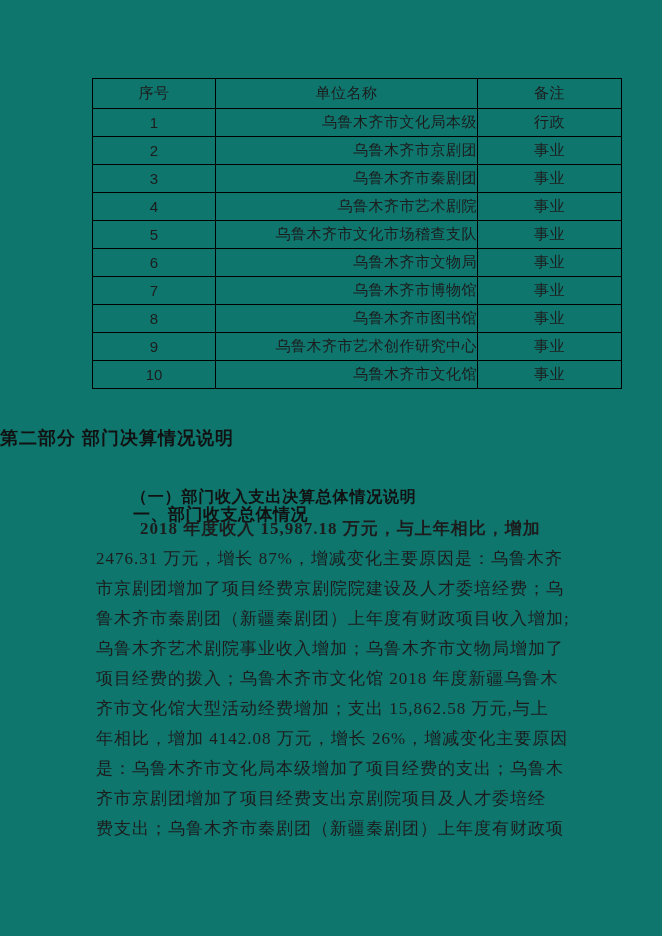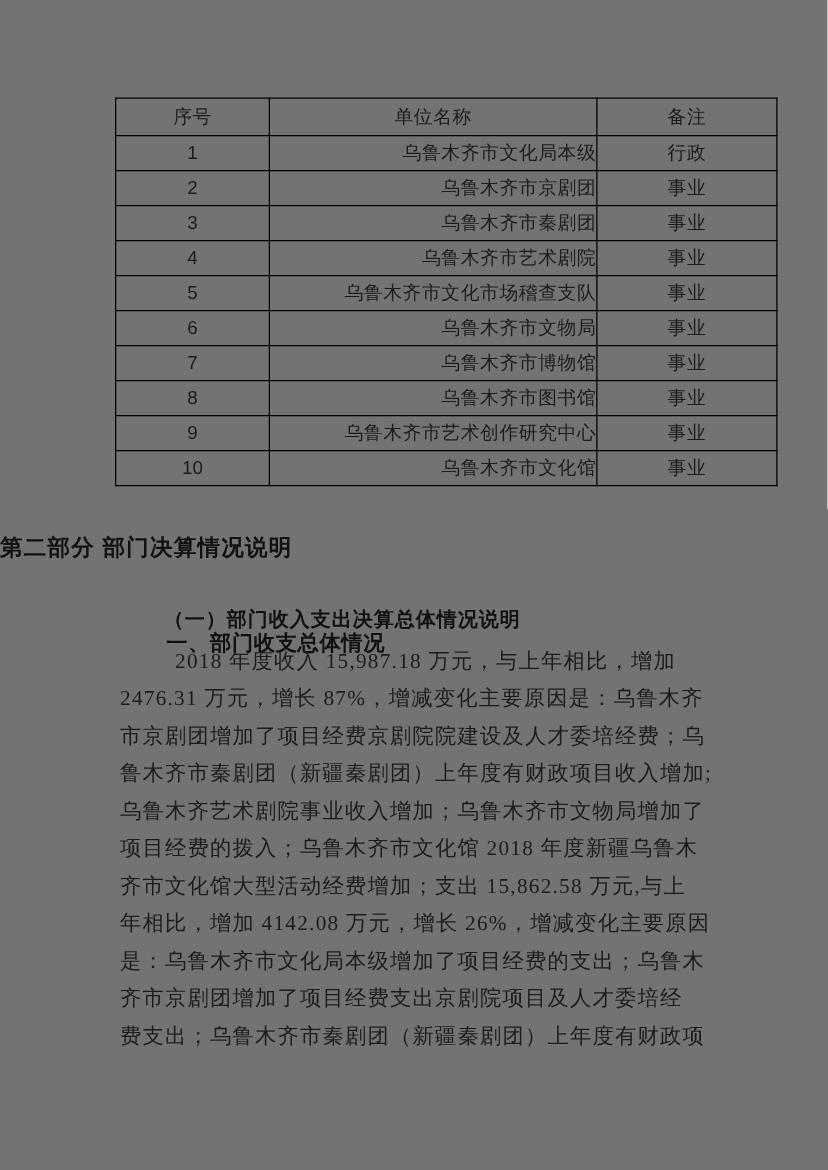--- a/index.html
+++ b/index.html
@@ -4,21 +4,21 @@
 <style>
   html, body {
     margin: 0;
     padding: 0;
     background: #ffffff;
   }
   .page {
     position: relative;
     width: 662px;
     height: 936px;
-    background: #737373;
+    background: #0f766e;
     overflow: hidden;
     color: #1c1c1c;
     font-family: "Liberation Serif", serif;
   }
 
   
   .unit-table-wrap {
     position: absolute;
     left: 92px;
     top: 78px;
@@ -105,20 +105,21 @@
     color: #1c1c1c;
   }
   .body-text .line {
     height: 30px;
     line-height: 30px;
     letter-spacing: 1px;
     white-space: nowrap;
   }
   .body-text .line.first {
     text-indent: 44px;
+    font-weight: bold;
   }
 </style>
 </head>
 <body>
 
 <div class="page">
 
   <div class="unit-table-wrap">
     <table class="unit-table">
       <colgroup>

